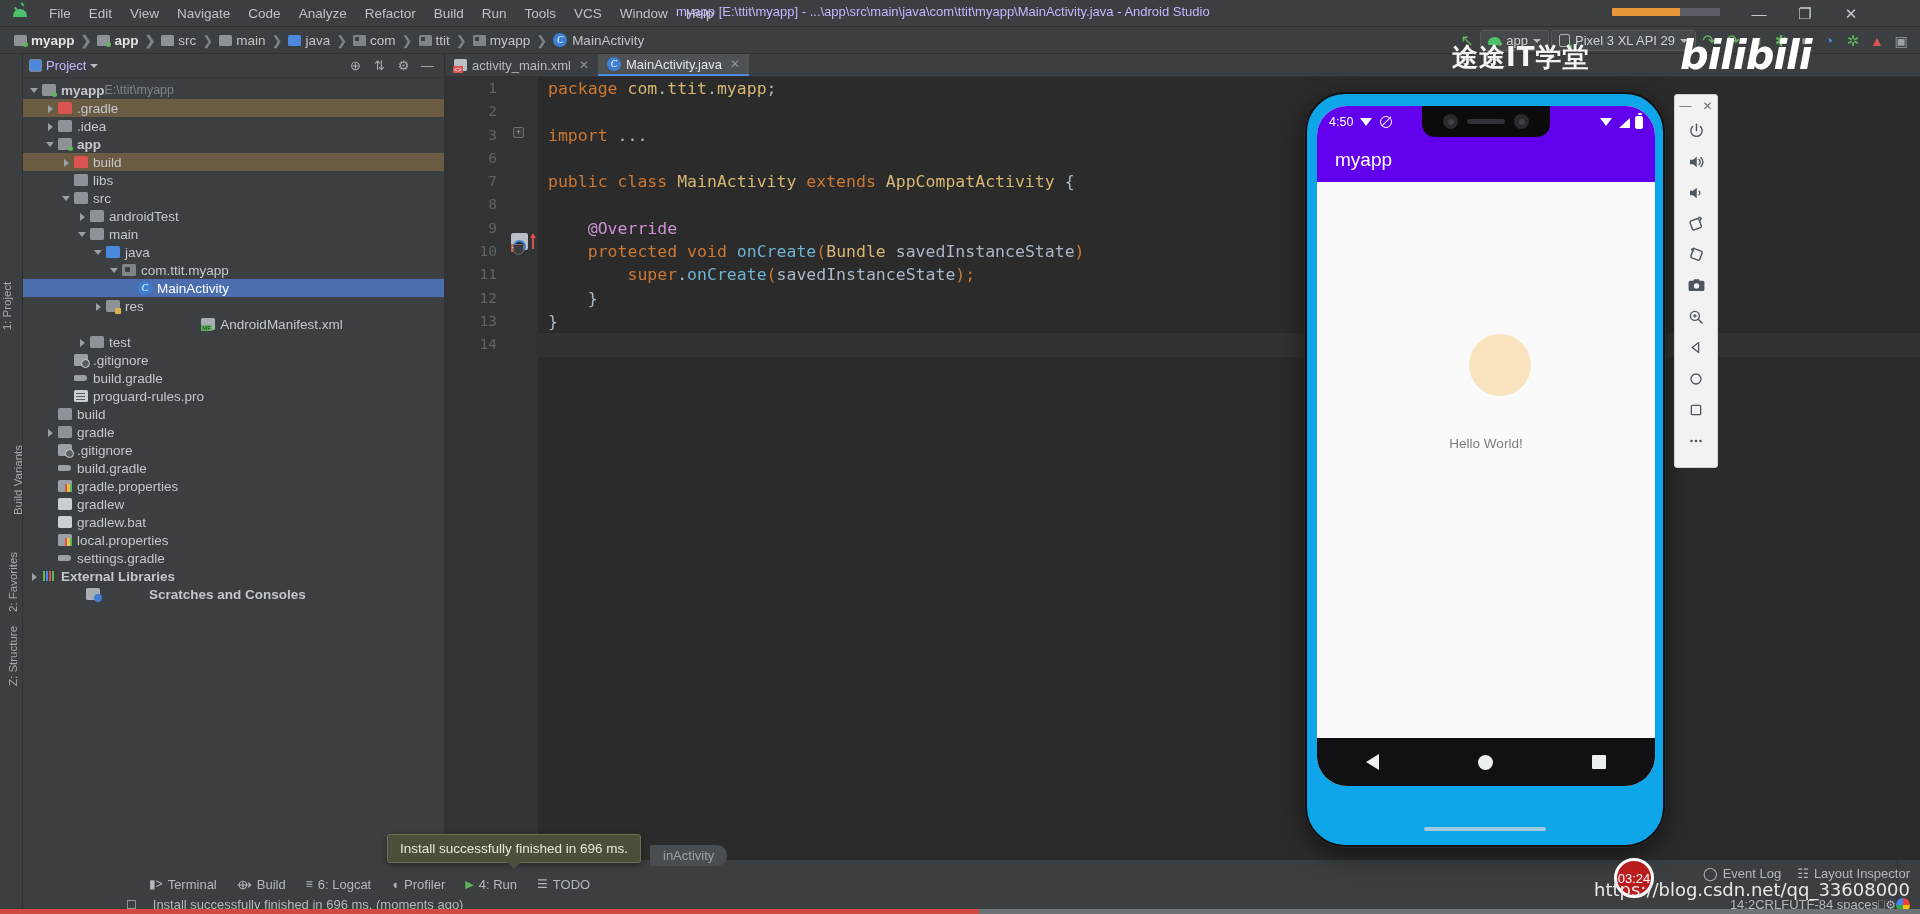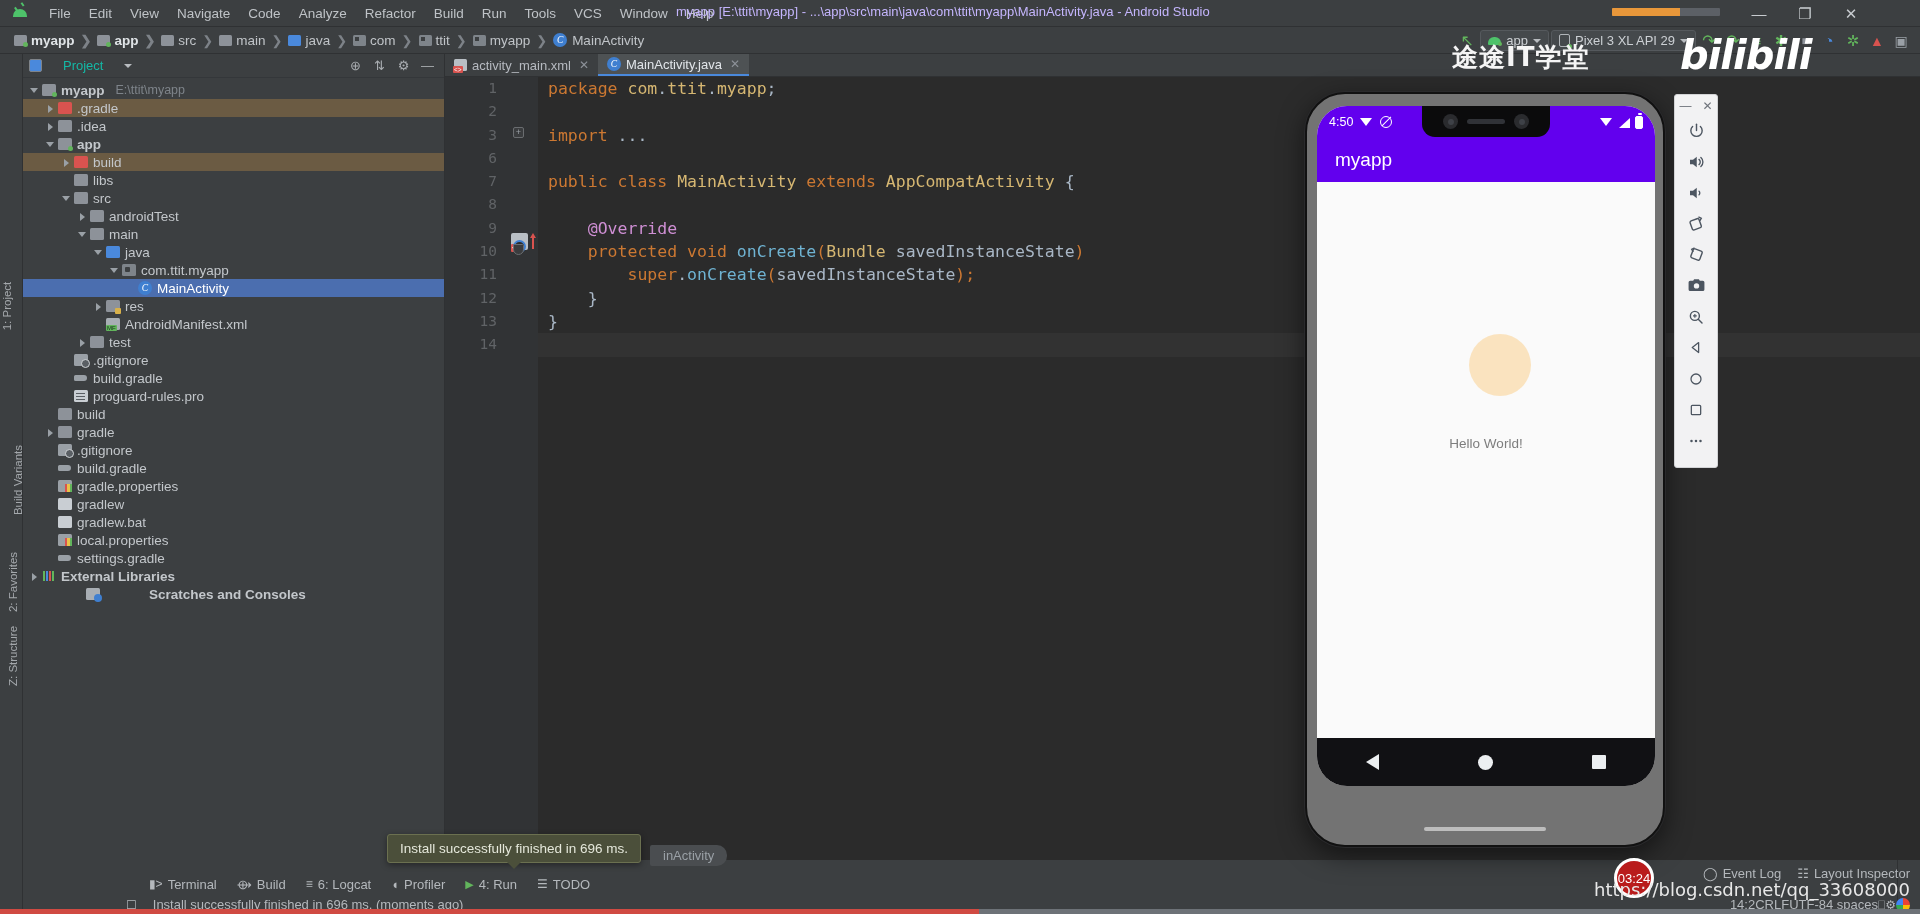--- a/index.html
+++ b/index.html
@@ -116,21 +116,21 @@
 
   
   .proj{
     position:absolute; left:23px; top:54px; width:422px; height:806px;
     background:#3c3f41; border-right:1px solid #2f3133;
   }
   .proj-head{
     height:24px; display:flex; align-items:center; padding:0 6px;
     border-bottom:1px solid #34373a;
   }
-  .proj-title{ display:flex;align-items:center;gap:21px;font-size:13px;color:#14b8a6; }
+  .proj-title{ display:flex;align-items:center;gap:4px;font-size:13px;color:#c4b5fd; }
   .proj-sq{ width:13px;height:13px;border:1.5px solid #7f848a; border-radius:2px; background:#4a89dc; }
   .proj-tools{ margin-left:auto; display:flex; align-items:center; gap:9px; padding-right:3px; color:#a9adb1; }
   .ptool{ width:15px;height:15px; display:flex;align-items:center;justify-content:center;font-size:13px; }
 
   .tree{ padding-top:3px; font-size:13.5px; color:#c3c7cb; user-select:none; }
   .node{
     height:18px; display:flex; align-items:center; white-space:nowrap;
     padding-right:6px;
   }
   .node.sel{ background:#4b6eaf; color:#ffffff; }
@@ -175,21 +175,21 @@
   .ic.props{ background:#9aa0a6; }
   .ic.props::after{ content:""; position:absolute; right:0;bottom:0;width:7px;height:8px;
     background:linear-gradient(90deg,#d9534f 0 33%,#e8c34a 33% 66%,#62b55c 66% 100%); }
   .ic.bat{ background:#c9ced3; }
   .ic.sh{ background:#c9ced3; }
   .ic.lib{ background:transparent; }
   .ic.lib::before{ content:""; position:absolute;left:1px;top:1px;width:2px;height:10px;background:#62b55c;
     box-shadow:3px 0 0 #4a89dc, 6px 0 0 #d9534f, 9px 0 0 #62b55c; }
   .ic.scr{ background:#a8aeb4; }
   .ic.scr::after{ content:""; position:absolute; right:-2px;bottom:-2px;width:8px;height:8px;border-radius:50%;background:#3f7fd0; }
-  .pathtxt{ color:#7e848a; margin-left:11px; font-size:12.5px; }
+  .pathtxt{ color:#7e848a; margin-left:0; font-size:12.5px; }
 
   
   .editor{
     position:absolute; left:445px; top:54px; width:1475px; height:806px;
     background:#2b2b2b;
   }
   .tabs{
     height:23px; background:#3c3f41; display:flex; align-items:stretch;
     border-bottom:1px solid #2f3133;
   }
@@ -268,21 +268,21 @@
 
   
   .rstripe{
     position:absolute; right:0; top:54px; width:23px; height:860px;
     background:#3c3f41; border-left:1px solid #2f3133;
   }
 
   
   .emu-shell{
     position:absolute; left:1305px; top:92px; width:360px; height:755px;
-    background:#737373; border-radius:40px;
+    background:#0ea5e9; border-radius:40px;
     border:2px solid #111;
     box-shadow:0 0 0 1px #2a2a2c, 0 8px 26px rgba(0,0,0,.55);
   }
   .emu-screen{
     position:absolute; left:10px; top:12px; width:338px; height:680px;
     background:#ffffff; border-radius:30px; overflow:hidden;
   }
   .statusbar{
     position:relative; height:32px; background:#6200ee; color:#fff;
     display:flex; align-items:center; font-size:12.5px;
@@ -622,21 +622,21 @@
         <div class="node sel" style="padding-left: 102px;">
           <span class="arrow "></span>
           <span class="ic cls">C</span>
           <span>MainActivity</span>
         </div>
         <div class="node" style="padding-left: 70px;">
           <span class="arrow c"></span>
           <span class="ic folder res"></span>
           <span>res</span>
         </div>
-        <div class="node" style="padding-left: 70px;">
+        <div class="node" style="padding-left: 70px; justify-content: center;">
           <span class="arrow "></span>
           <span class="ic xml"></span>
           <span>AndroidManifest.xml</span>
         </div>
         <div class="node" style="padding-left: 54px;">
           <span class="arrow c"></span>
           <span class="ic folder"></span>
           <span>test</span>
         </div>
         <div class="node" style="padding-left: 38px;">

